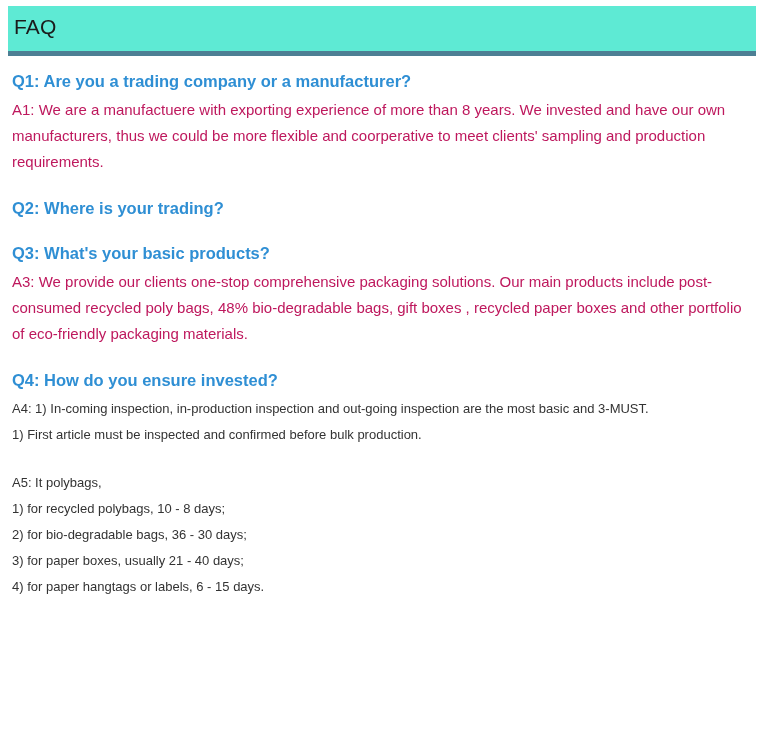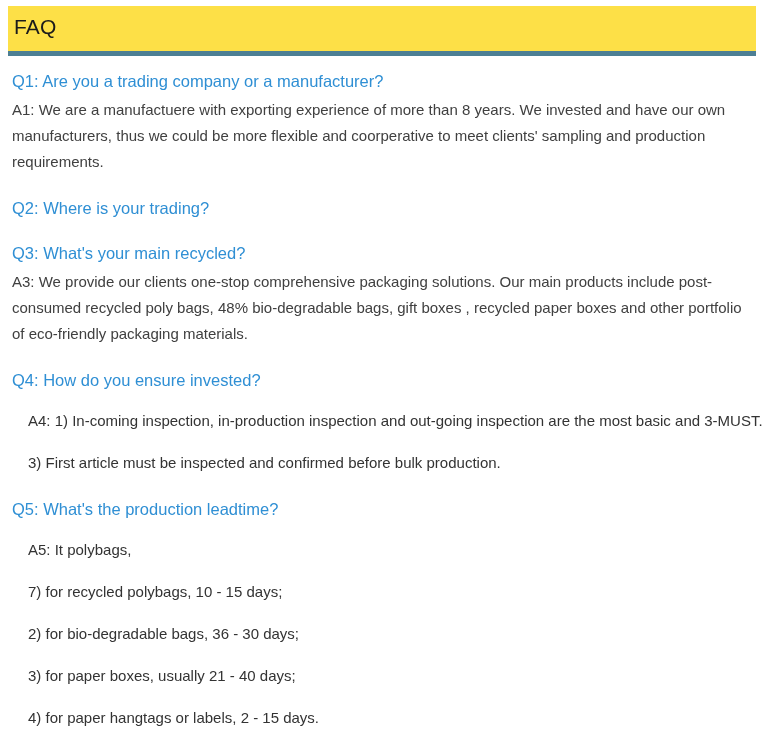--- a/index.html
+++ b/index.html
@@ -21,21 +21,21 @@
     background: #ffffff;
   }
 
   
   .banner {
     position: absolute;
     left: 8px;
     top: 6px;
     width: 748px;
     height: 45px;
-    background: #fde047;
+    background: #5eead4;
     border-bottom: 5px solid #4d7f94;
     box-sizing: content-box;
   }
   .banner-title {
     position: absolute;
     left: 6px;
     top: 7px;
     font-size: 21px;
     line-height: 28px;
     font-weight: 400;
@@ -55,37 +55,37 @@
   .faq-block {
     margin-bottom: 22px;
   }
   .faq-block:last-child {
     margin-bottom: 0;
   }
 
   .faq-question {
     font-size: 16.5px;
     line-height: 23px;
-    font-weight: normal;
+    font-weight: bold;
     color: #2f8fd4;
     margin: 0 0 4px 0;
   }
 
   .faq-answer {
     font-size: 15px;
     line-height: 26px;
-    color: #404040;
+    color: #be185d;
     margin: 0;
   }
 
   .faq-lines .faq-line {
-    font-size: 15px;
+    font-size: 13px;
     line-height: 26px;
     color: #333333;
-    margin: 16px;
+    margin: 0;
     white-space: nowrap;
   }
 </style>
 </head>
 <body>
 
 <div class="page">
 
   <div class="banner">
     <div class="banner-title">FAQ</div>
@@ -93,35 +93,34 @@
 
   <div class="faq-body">
       <div class="faq-block">
         <div class="faq-question">Q1: Are you a trading company or a manufacturer?</div>
         <p class="faq-answer">A1: We are a manufactuere with exporting experience of more than 8 years. We invested and have our own manufacturers, thus we could be more flexible and coorperative to meet clients' sampling and production requirements.</p>
       </div>
       <div class="faq-block">
         <div class="faq-question">Q2: Where is your trading?</div>
       </div>
       <div class="faq-block">
-        <div class="faq-question">Q3: What's your main recycled?</div>
+        <div class="faq-question">Q3: What's your basic products?</div>
         <p class="faq-answer">A3: We provide our clients one-stop comprehensive packaging solutions. Our main products include post-consumed recycled poly bags, 48% bio-degradable bags, gift boxes , recycled paper boxes and other portfolio of eco-friendly packaging materials.</p>
       </div>
       <div class="faq-block">
         <div class="faq-question">Q4: How do you ensure invested?</div>
         <div class="faq-lines">
           <div class="faq-line">A4: 1) In-coming inspection, in-production inspection and out-going inspection are the most basic and 3-MUST.</div>
-          <div class="faq-line">3) First article must be inspected and confirmed before bulk production.</div>
+          <div class="faq-line">1) First article must be inspected and confirmed before bulk production.</div>
         </div>
       </div>
       <div class="faq-block">
-        <div class="faq-question">Q5: What's the production leadtime?</div>
         <div class="faq-lines">
           <div class="faq-line">A5: It polybags,</div>
-          <div class="faq-line">7) for recycled polybags, 10 - 15 days;</div>
+          <div class="faq-line">1) for recycled polybags, 10 - 8 days;</div>
           <div class="faq-line">2) for bio-degradable bags, 36 - 30 days;</div>
           <div class="faq-line">3) for paper boxes, usually 21 - 40 days;</div>
-          <div class="faq-line">4) for paper hangtags or labels, 2 - 15 days.</div>
+          <div class="faq-line">4) for paper hangtags or labels, 6 - 15 days.</div>
         </div>
       </div>
     </div>
 
 </div>
 
 </body></html>

